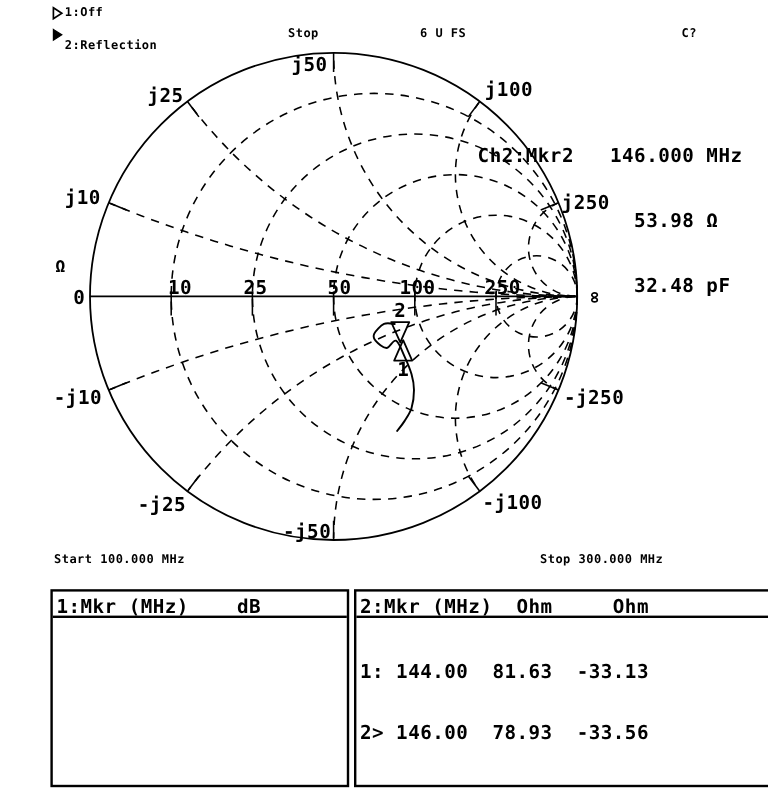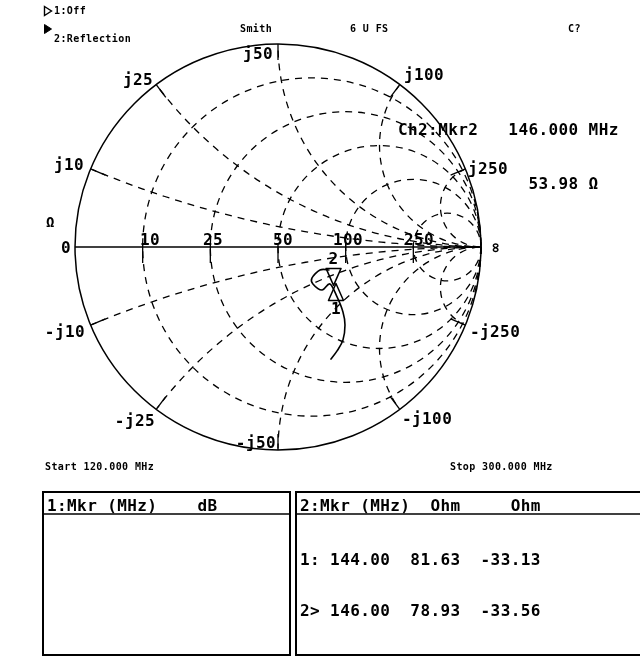--- a/index.html
+++ b/index.html
@@ -4,21 +4,21 @@
 <style>
   html,body{margin:0;padding:0;overflow:hidden}
   body{width:640px;height:659px;position:relative;background:#fff;color:#000;
        font-family:"DejaVu Sans Mono",monospace;font-weight:bold}
   .t{position:absolute;font-size:10px;line-height:16px;letter-spacing:.4px;white-space:pre}
   .tri{position:absolute}
   #smith-svg{position:absolute;left:0;top:0}
   #readout{position:absolute;left:398px;top:85px;font-size:16px;line-height:18px;
            letter-spacing:.4px;white-space:pre}
   .box{position:absolute;top:491px;height:165px;border:2px solid #000;box-sizing:border-box;background:#fff}
-  .box .hd{height:22px;box-sizing:border-box;border-bottom:2px solid #404040;
+  .box .hd{height:22px;box-sizing:border-box;border-bottom:2px solid #000000;
            padding:3px 0 0 3px;font-size:16px;letter-spacing:.4px;white-space:pre}
   .box .rows{padding:2px 12px 0 3px;font-size:16px;line-height:17px;letter-spacing:.4px;white-space:pre}
   
   .dash{fill:none;stroke:#000;stroke-width:1.3;stroke-dasharray:7 6}
   .ln{fill:none;stroke:#000;stroke-width:1.3}
   .ln2{fill:none;stroke:#000;stroke-width:1.5}
   .tr{fill:none;stroke:#000;stroke-width:1.6;stroke-linejoin:round;stroke-linecap:round}
   .mk{fill:none;stroke:#000;stroke-width:1.5;stroke-linejoin:round}
   svg text{font-family:"DejaVu Sans Mono",monospace;font-weight:bold;font-size:16px;
            letter-spacing:.4px;fill:#000}
@@ -33,27 +33,28 @@
   <svg class="tri" style="left:43px;top:5px" width="10" height="12" viewBox="0 0 10 12">
     <path d="M1.5,1.5 L8.5,6 L1.5,10.5 Z" fill="none" stroke="#000" stroke-width="1.4"></path>
   </svg>
   <span class="t" style="left:54px;top:3px">1:Off</span>
 
   <svg class="tri" style="left:43px;top:23px" width="10" height="12" viewBox="0 0 10 12">
     <path d="M1.5,1.5 L8.5,6 L1.5,10.5 Z" fill="#000" stroke="#000" stroke-width="1"></path>
   </svg>
   <span class="t" style="left:54px;top:31px">2:Reflection</span>
 
-  <span class="t" style="left:240px;top:21px">Smith</span>
+  <span class="t" style="left:240px;top:21px">Stop</span>
   <span class="t" style="left:350px;top:21px">6 U FS</span>
   <span class="t" style="left:568px;top:21px">C?</span>
 
   <div id="readout">
     <div>Ch2:Mkr2   146.000 MHz</div>
     <div>             53.98 Ω</div>
+    <div>             32.48 pF</div>
   </div>
 
   <svg id="smith-svg" width="640" height="485" viewBox="0 0 640 485">
       <defs>
         <clipPath id="cc">
           <circle cx="278" cy="247" r="201.5"></circle>
         </clipPath>
       </defs>
       <circle cx="311.8333333333333" cy="247" r="169.16666666666669" class="dash"></circle>
       <line x1="142.66666666666666" y1="243" x2="142.66666666666666" y2="263" class="ln"></line>
@@ -105,21 +106,21 @@
       <text x="155" y="426" text-anchor="end">-j25</text>
       <text x="85" y="337" text-anchor="end">-j10</text>
       <text x="491" y="248" text-anchor="middle" class="inf" transform="rotate(90 491 248)">∞</text>
       <path d="M328.953,269.939C327.46433333333334,269.939 322.863,268.58566666666667 320.021,269.939C317.17900000000003,271.2923333333334 313.0851666666667,275.72450000000003 311.901,278.059C310.71683333333334,280.3935 311.22433333333333,281.94983333333334 312.916,283.946C314.60766666666666,285.9421666666667 319.209,290.036 322.051,290.036C324.893,290.036 327.46433333333334,282.7956666666667 329.968,283.946C332.4716666666667,285.09633333333335 334.9076666666666,292.269 337.073,296.938C339.23833333333334,301.60699999999997 341.64050000000003,307.29100000000005 342.96000000000004,311.96000000000004C344.27950000000004,316.629 344.99,320.283 344.99,324.952C344.99,329.621 344.27950000000004,335.6433333333333 342.96000000000004,339.974C341.64050000000003,344.30466666666666 339.06916666666666,347.7556666666667 337.073,350.93600000000004C335.0768333333333,354.1163333333334 331.998,357.7026666666667 330.983,359.05600000000004" class="tr"></path>
       <path d="M335.967368799151,283.5033128594099 L328.467368799151,300.5033128594099 L343.467368799151,300.5033128594099 Z" class="mk"></path>
       <text x="335.967368799151" y="313.5033128594099" text-anchor="middle">1</text>
       <path d="M333.5411696295248,285.38298570722986 L326.0411696295248,268.38298570722986 L341.0411696295248,268.38298570722986 Z" class="mk"></path>
       <text x="333.5411696295248" y="264.38298570722986" text-anchor="middle">2</text>
     </svg>
 
-  <span class="t" style="left:45px;top:459px">Start 120.000 MHz</span>
+  <span class="t" style="left:45px;top:459px">Start 100.000 MHz</span>
   <span class="t" style="left:450px;top:459px">Stop 300.000 MHz</span>
 
   <div class="box" style="left:42px;width:249px">
     <div class="hd">1:Mkr (MHz)    dB</div>
     <div class="rows"></div>
   </div>
 
   <div class="box" style="left:295px;width:368px">
     <div class="hd">2:Mkr (MHz)  Ohm     Ohm</div>
     <div class="rows">

